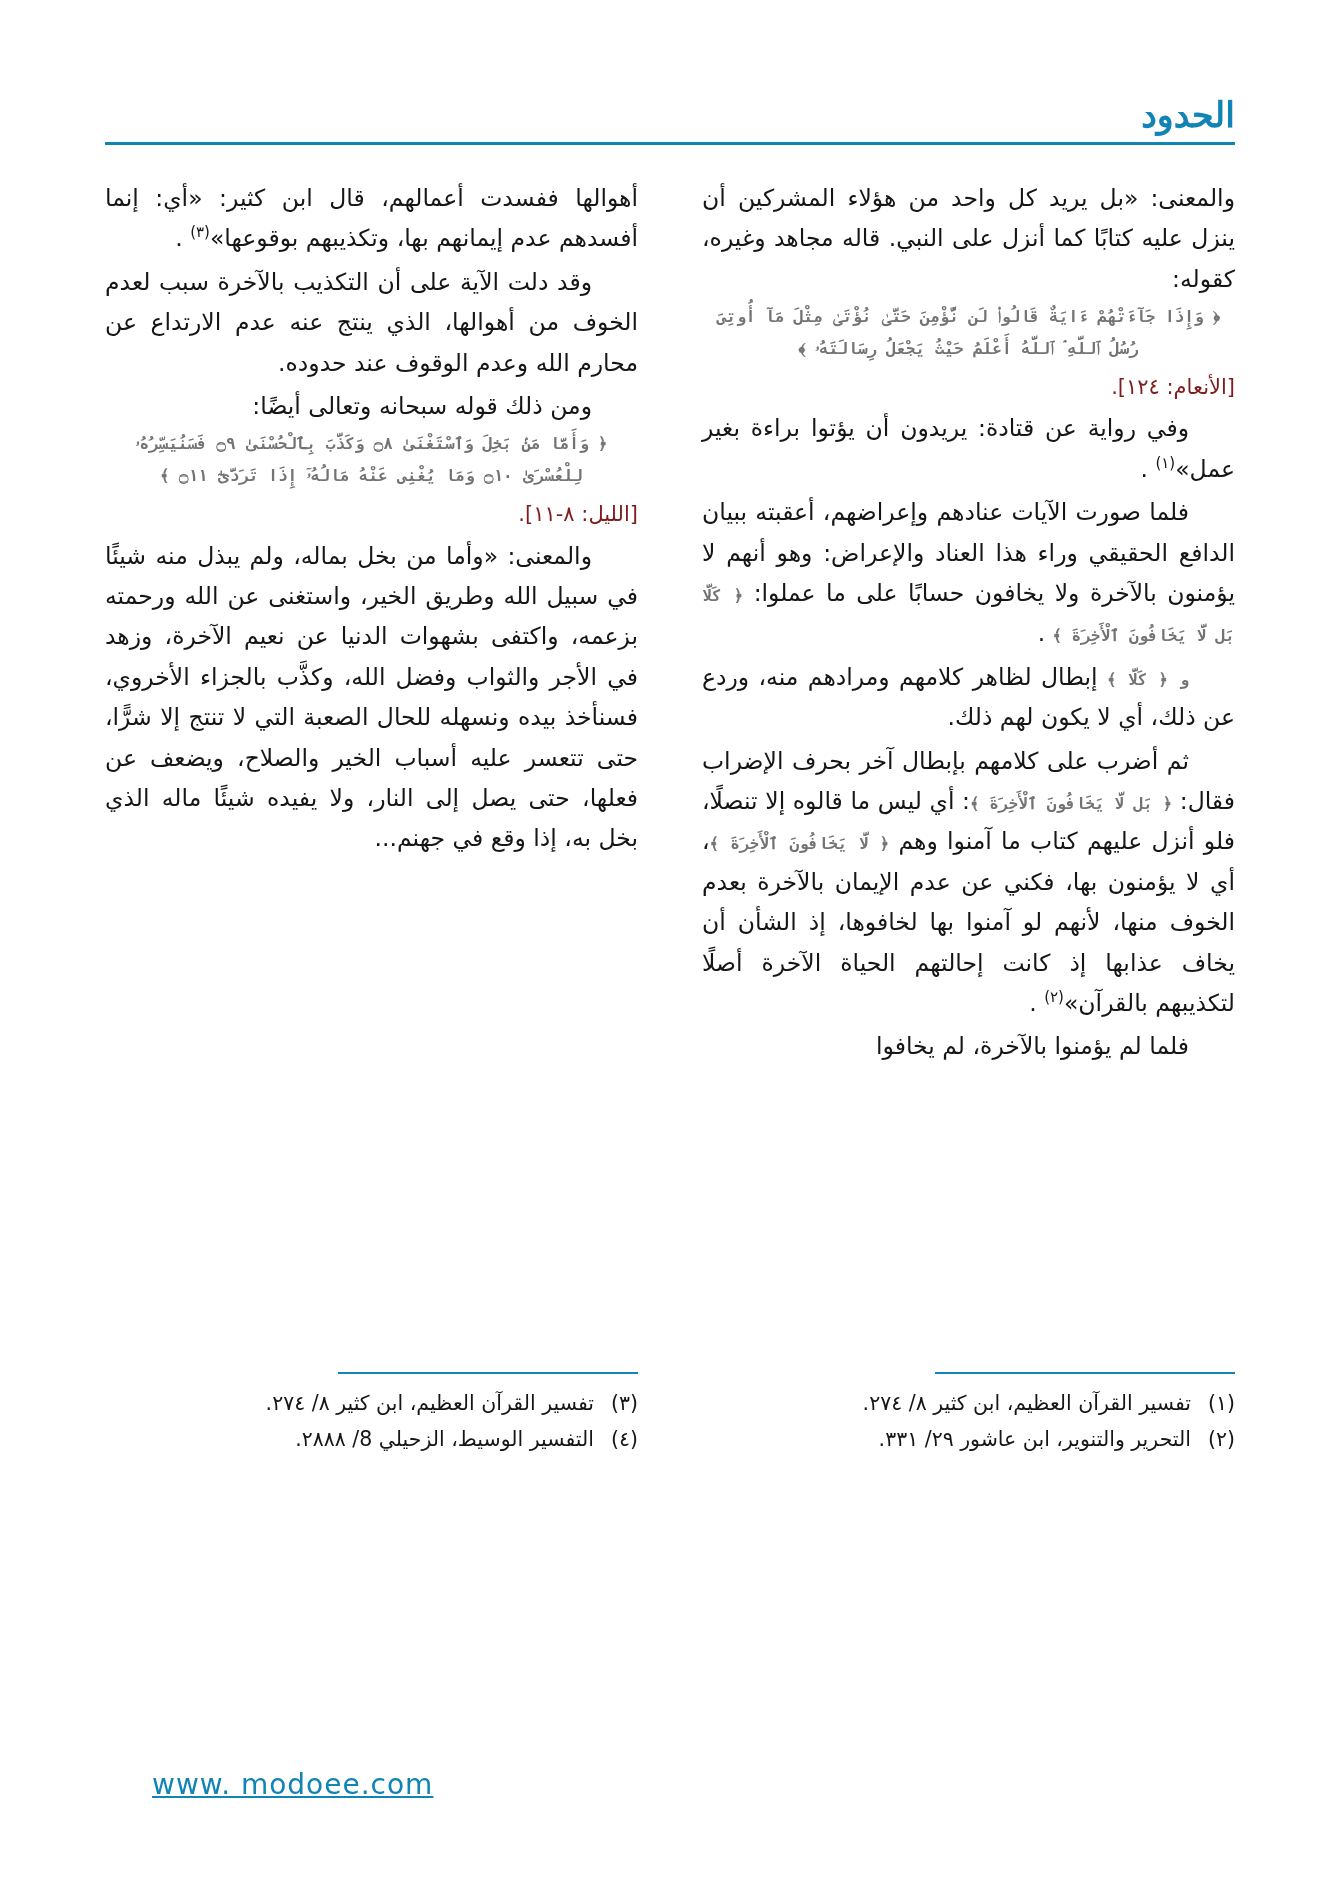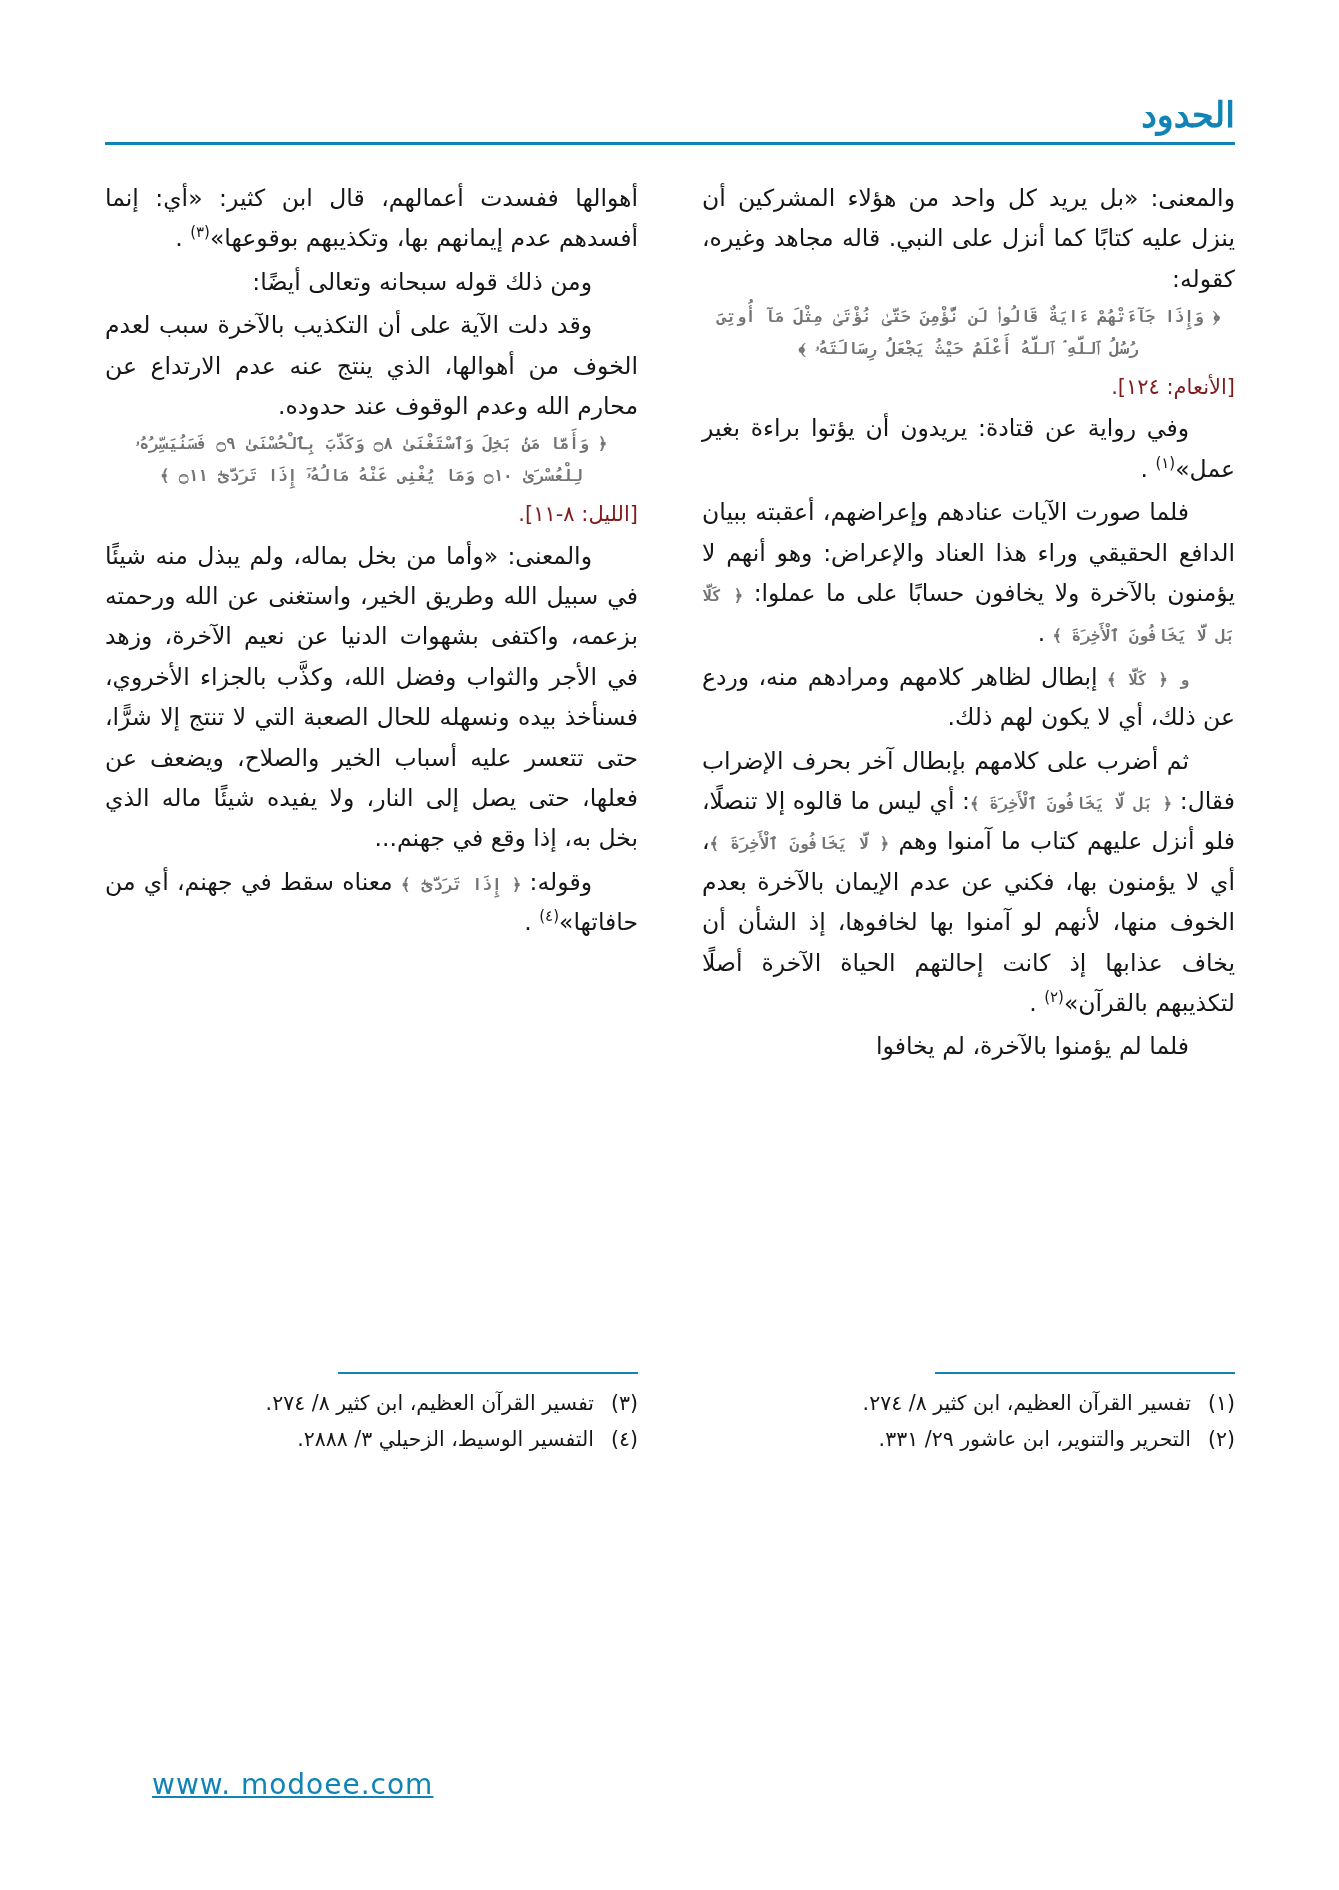--- a/index.html
+++ b/index.html
@@ -201,42 +201,39 @@
 
     </div>
 
     <div class="col">
 
       <p>
         <span>أهوالها ففسدت أعمالهم، قال ابن كثير: «أي: إنما أفسدهم عدم إيمانهم بها، وتكذيبهم بوقوعها»</span><span class="sup">(٣)</span><span> .</span>
       </p>
 
       <p class="indent">
+        <span>وقد دلت الآية على أن التكذيب بالآخرة سبب لعدم الخوف من أهوالها، الذي ينتج عنه عدم الارتداع عن محارم الله وعدم الوقوف عند حدوده.</span>
+      </p>
+
+      <p class="indent">
         <span>ومن ذلك قوله سبحانه وتعالى أيضًا:</span>
-      </p>
-
-      <p class="indent">
-        <span>وقد دلت الآية على أن التكذيب بالآخرة سبب لعدم الخوف من أهوالها، الذي ينتج عنه عدم الارتداع عن محارم الله وعدم الوقوف عند حدوده.</span>
       </p>
 
       <p class="quran quran-block">
         <span>﴿ وَأَمَّا مَنۢ بَخِلَ وَٱسْتَغْنَىٰ ۝٨ وَكَذَّبَ بِٱلْحُسْنَىٰ ۝٩ فَسَنُيَسِّرُهُۥ لِلْعُسْرَىٰ ۝١٠ وَمَا يُغْنِى عَنْهُ مَالُهُۥٓ إِذَا تَرَدَّىٰٓ ۝١١ ﴾</span>
       </p>
 
       <p class="ref">
         <span>[الليل: ٨-١١].</span>
       </p>
 
       <p class="indent">
         <span>والمعنى: «وأما من بخل بماله، ولم يبذل منه شيئًا في سبيل الله وطريق الخير، واستغنى عن الله ورحمته بزعمه، واكتفى بشهوات الدنيا عن نعيم الآخرة، وزهد في الأجر والثواب وفضل الله، وكذَّب بالجزاء الأخروي، فسنأخذ بيده ونسهله للحال الصعبة التي لا تنتج إلا شرًّا، حتى تتعسر عليه أسباب الخير والصلاح، ويضعف عن فعلها، حتى يصل إلى النار، ولا يفيده شيئًا ماله الذي بخل به، إذا وقع في جهنم...</span>
       </p>
 
-      <p class="indent">
-        <span>وقوله: </span><span class="quran">﴿ إِذَا تَرَدَّىٰٓ ﴾</span><span> معناه سقط في جهنم، أي من حافاتها»</span><span class="sup">(٤)</span><span> .</span>
-      </p>
 
 
     </div>
   </div>
 
   <div class="footnotes">
 
     <div class="fn-col">
       <div class="fn-rule"></div>
       <div class="fn-item">
@@ -250,21 +247,21 @@
     </div>
 
     <div class="fn-col">
       <div class="fn-rule"></div>
       <div class="fn-item">
         <span class="fn-num">(٣)</span>
         <span>تفسير القرآن العظيم، ابن كثير ٨/ ٢٧٤.</span>
       </div>
       <div class="fn-item">
         <span class="fn-num">(٤)</span>
-        <span>التفسير الوسيط، الزحيلي ٣/ ٢٨٨٨.</span>
+        <span>التفسير الوسيط، الزحيلي 8/ ٢٨٨٨.</span>
       </div>
     </div>
   </div>
 
   <div class="footer">
 
     <div class="site-url">www. modoee.com</div>
   </div>
 
 </div>

